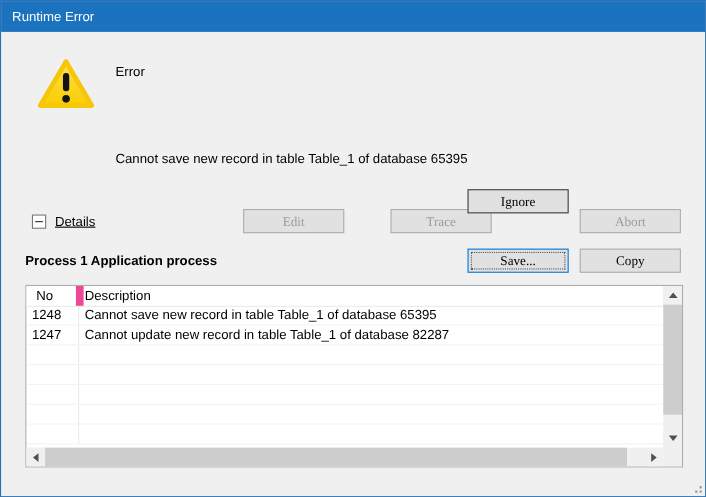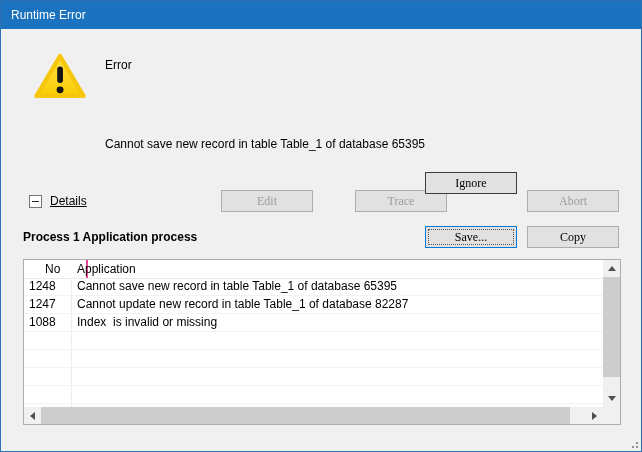--- a/index.html
+++ b/index.html
@@ -30,21 +30,21 @@
   .b-ignore{left:424px;top:143px;border-color:#3c3c3c;}
   .b-abort{left:526px;top:161px;}
   .process-title{position:absolute;left:22px;top:201px;font-weight:bold;}
   .b-save{left:424px;top:197px;border-color:#0078d7;outline:1px dotted #555;outline-offset:-4px;}
   .b-copy{left:526px;top:197px;}
 
   .grid{position:absolute;left:22px;top:230px;width:598px;height:166px;background:#ffffff;
         border:1px solid #abadb3;box-sizing:border-box;overflow:hidden;}
   .ghead{position:absolute;left:0;top:0;right:17px;height:18px;background:#ffffff;border-bottom:1px solid #ececec;}
   .hcell{position:absolute;top:0;height:18px;line-height:18px;box-sizing:border-box;padding-left:5px;}
-  .hno{left:16px;width:48px;border-right:2px solid #ec4899;}
+  .hno{left:4px;width:48px;border-right:7px solid #ec4899;}
   .hdesc{left:48px;right:0;}
   .gbody{position:absolute;left:0;top:18px;right:17px;bottom:17px;overflow:hidden;}
   .trow{height:17px;line-height:17px;display:flex;border-bottom:1px solid #f3f3f3;}
   .cell{box-sizing:border-box;overflow:hidden;}
   .cno{flex:none;width:48px;padding-left:5px;border-right:1px solid #ececec;}
   .cdesc{flex:1;padding-left:5px;white-space:pre;}
 
   .vscroll{position:absolute;top:0;right:0;width:17px;bottom:17px;background:#f0f0f0;}
   .hscroll{position:absolute;left:0;bottom:0;right:17px;height:17px;background:#f0f0f0;}
   .corner{position:absolute;right:0;bottom:0;width:17px;height:17px;background:#f0f0f0;}
@@ -97,34 +97,30 @@
     <button class="btn b-ignore">Ignore</button>
     <button class="btn b-abort" disabled="">Abort</button>
 
     <div class="process-title">Process 1 Application process</div>
     <button class="btn b-save">Save...</button>
     <button class="btn b-copy">Copy</button>
 
     <div class="grid">
       <div class="ghead">
         <div class="hcell hno">No</div>
-        <div class="hcell hdesc">Application</div>
+        <div class="hcell hdesc">Description</div>
       </div>
       <div class="gbody" id="rows">
           <div class="trow">
             <div class="cell cno">1248</div>
             <div class="cell cdesc">Cannot save new record in table Table_1 of database 65395</div>
           </div>
           <div class="trow">
             <div class="cell cno">1247</div>
             <div class="cell cdesc">Cannot update new record in table Table_1 of database 82287</div>
-          </div>
-          <div class="trow">
-            <div class="cell cno">1088</div>
-            <div class="cell cdesc">Index  is invalid or missing</div>
           </div>
           <div class="trow">
             <div class="cell cno"></div>
             <div class="cell cdesc"></div>
           </div>
           <div class="trow">
             <div class="cell cno"></div>
             <div class="cell cdesc"></div>
           </div>
           <div class="trow">

